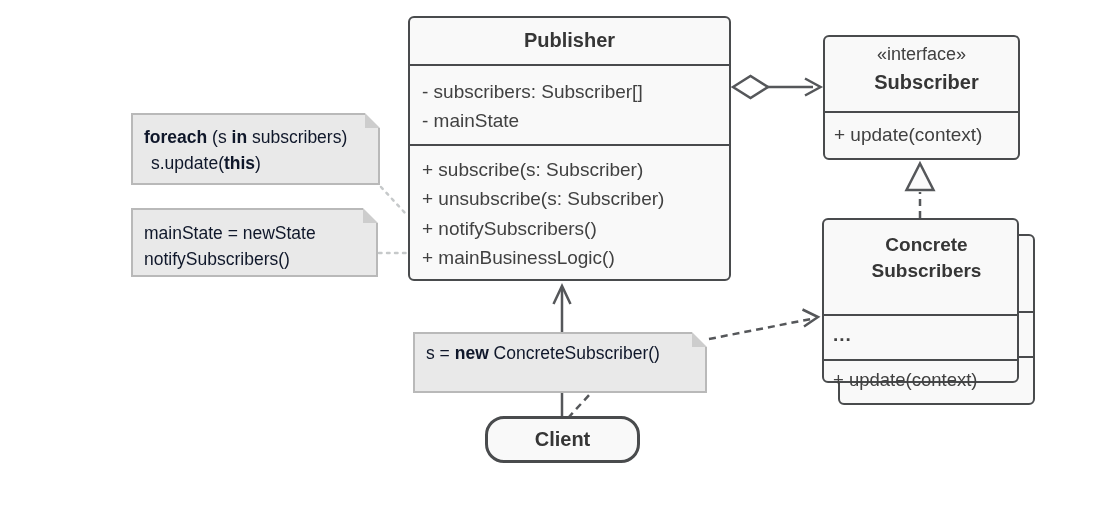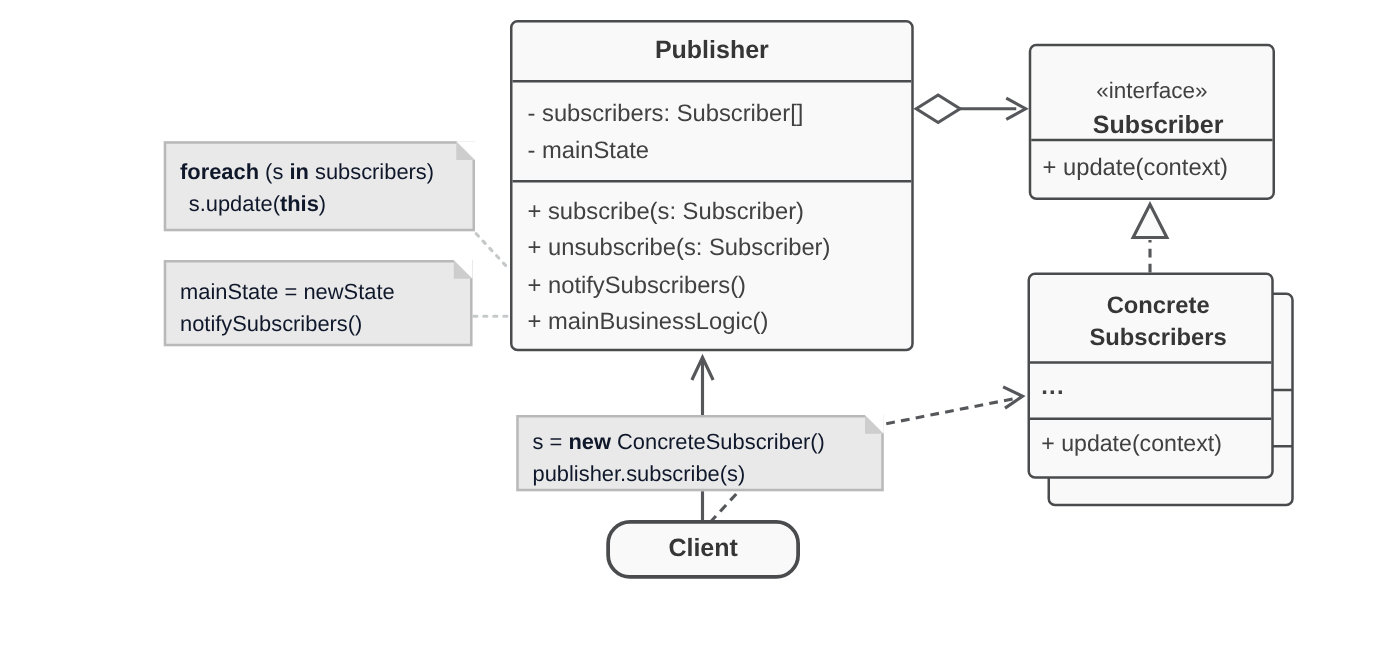--- a/index.html
+++ b/index.html
@@ -94,31 +94,31 @@
     </div>
     <div class="box-section" style="padding:9px 0 0 12px;line-height:29.5px;">
       <div class="member">+ subscribe(s: Subscriber)</div>
       <div class="member">+ unsubscribe(s: Subscriber)</div>
       <div class="member">+ notifySubscribers()</div>
       <div class="member">+ mainBusinessLogic()</div>
     </div>
   </div>
 
   <div class="uml-box" style="left:823px;top:35px;width:197px;height:125px;">
-    <div class="box-title" style="height:75.5px;padding-top:22px;">
+    <div class="box-title" style="height:75.5px;padding-top:4px;">
       <div style="font-weight:400;font-size:18px;line-height:27px;color:#414141;">«interface»</div>
       <div style="font-size:20px;line-height:28px;margin-left:10px;">Subscriber</div>
     </div>
     <div class="box-section" style="padding-left:9px;line-height:43px;">
       <div class="member">+ update(context)</div>
     </div>
   </div>
 
   <div class="uml-box" style="left:822px;top:218px;width:197px;height:165px;">
-    <div class="box-title" style="height:71px;padding-top:12px;font-size:19px;line-height:26px;padding-left:12px;">
+    <div class="box-title" style="height:96px;padding-top:12px;font-size:19px;line-height:26px;padding-left:12px;">
       <div>Concrete</div>
       <div>Subscribers</div>
     </div>
     <div class="box-section" style="height:45px;border-bottom:2.5px solid #494b4d;padding-left:9px;line-height:38px;font-weight:700;letter-spacing:1px;">...</div>
     <div class="box-section" style="padding-left:9px;line-height:37px;font-size:18.5px;">
       <div class="member">+ update(context)</div>
     </div>
   </div>
 
   <div class="uml-box client-box" style="left:485px;top:416px;width:155px;height:47px;line-height:41px;">Client</div>
@@ -128,16 +128,15 @@
     <div style="padding-left:7px;"><span>s.update(</span><span class="kw">this</span><span>)</span></div>
   </div>
 
   <div class="note" style="left:131px;top:208px;width:247px;height:69px;padding:10px 0 12px 11px;">
     <div>mainState = newState</div>
     <div>notifySubscribers()</div>
   </div>
 
   <div class="note" style="left:413px;top:332px;width:294px;height:61px;padding:6px 0 0 11px;">
     <div><span>s = </span><span class="kw">new</span><span> ConcreteSubscriber()</span></div>
-    <div>publisher.subscribe(s)</div>
   </div>
 
 </div>
 
 </body></html>

